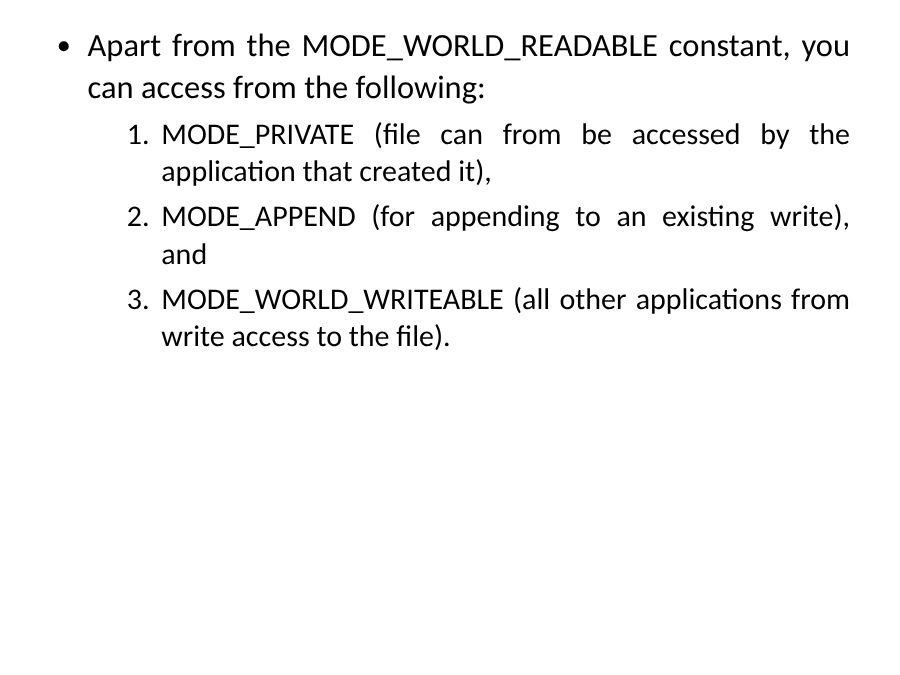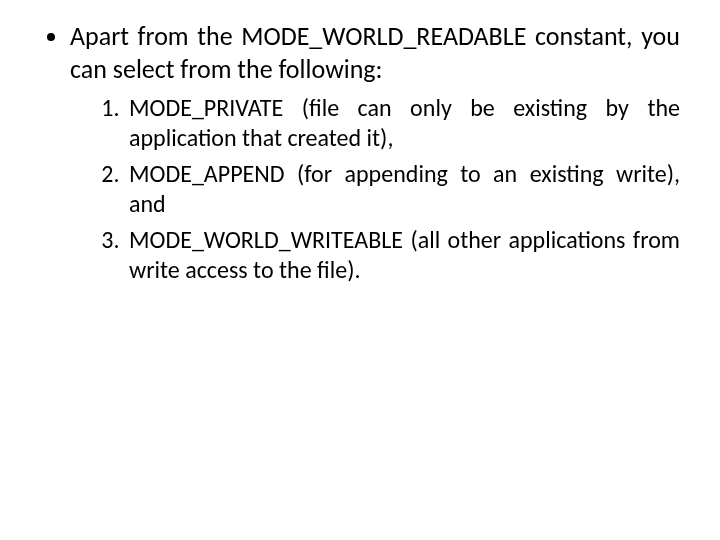--- a/index.html
+++ b/index.html
@@ -48,22 +48,22 @@
     padding-left: 4px;
   }
 </style>
 </head>
 <body>
 
 <div class="slide">
   <div class="body">
     <ul class="level1">
       <li>
-        <span>Apart from the MODE_WORLD_READABLE constant, you can select from the following:</span>
+        <span>Apart from the MODE_WORLD_READABLE constant, you can access from the following:</span>
         <ol class="level2">
-          <li>MODE_PRIVATE (file can only be existing by the application that created it),</li>
+          <li>MODE_PRIVATE (file can from be accessed by the application that created it),</li>
           <li>MODE_APPEND (for appending to an existing write), and</li>
           <li>MODE_WORLD_WRITEABLE (all other applications from write access to the file).</li>
         </ol>
       </li>
     </ul>
   </div>
 </div>
 
 </body></html>

